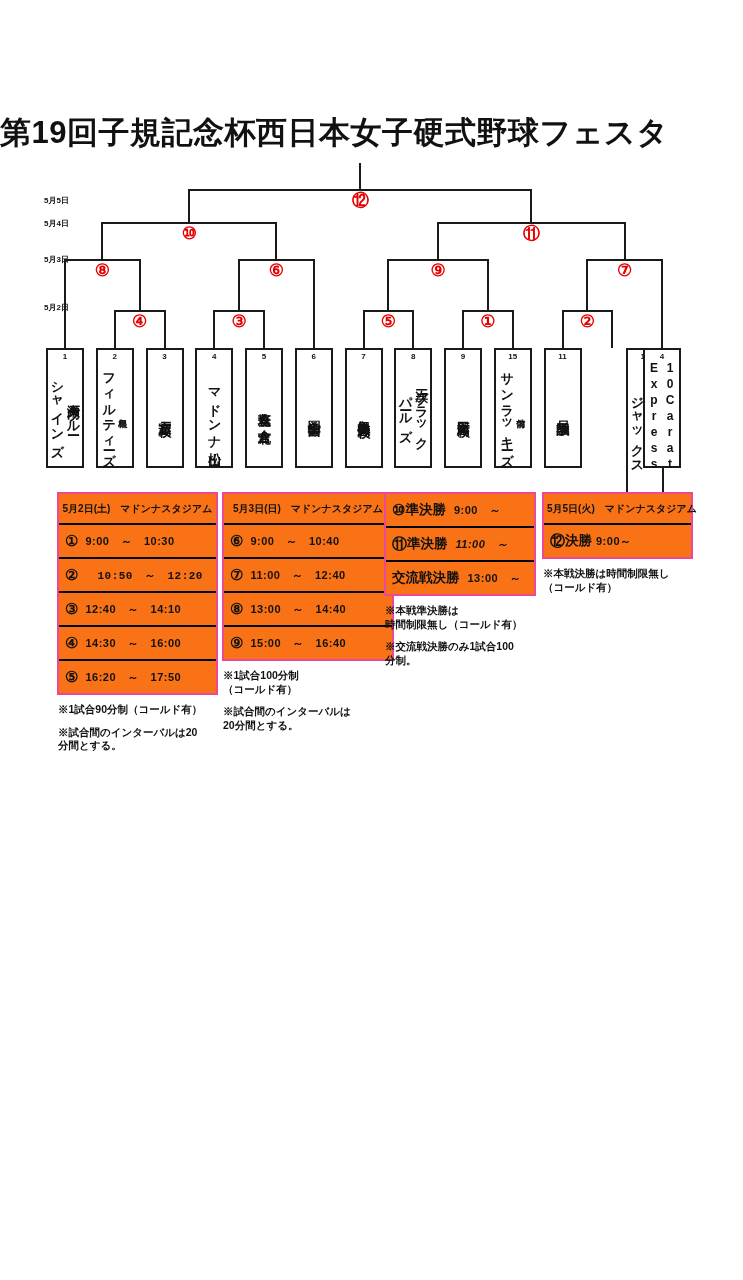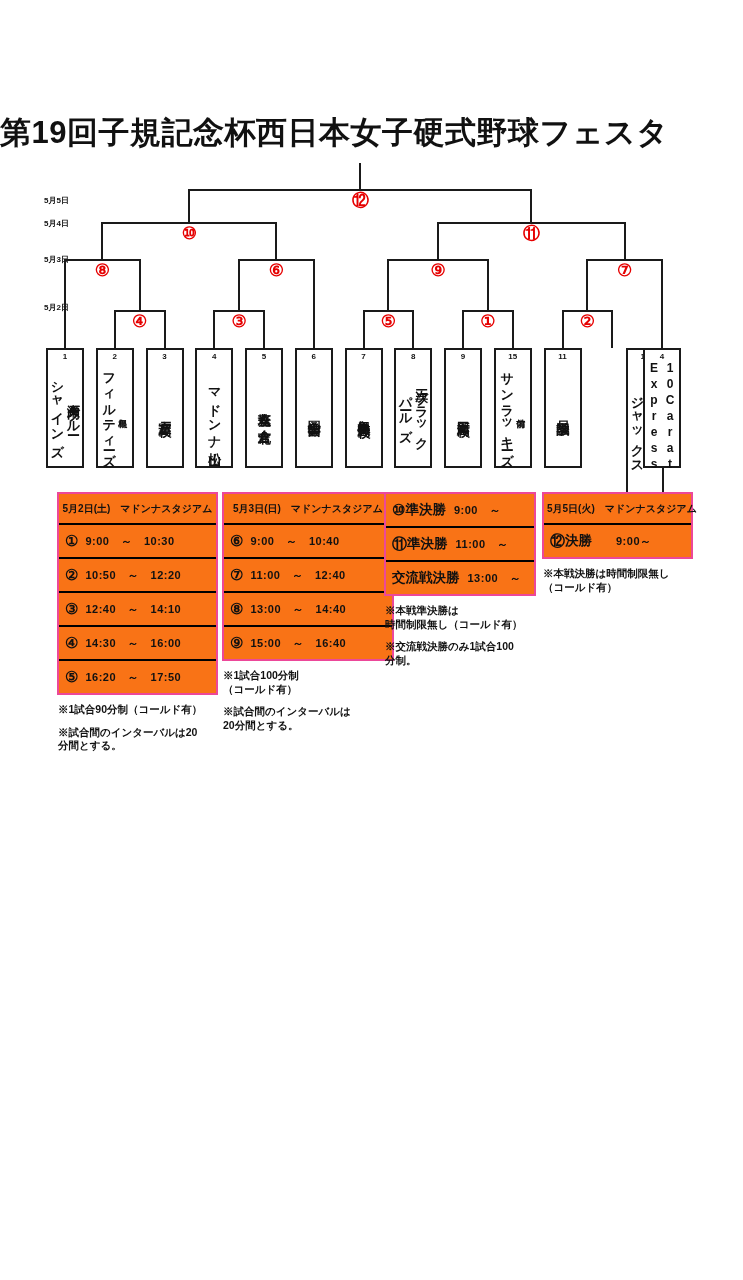--- a/index.html
+++ b/index.html
@@ -191,21 +191,21 @@
   <div id="schedule" class="schedule-area">
       <div class="swrap" style="left: 57px; top: 492px; width: 161px;">
         <div class="stable">
           <div class="shead">5月2日(土)　マドンナスタジアム</div>
           <div class="srow">
             <span class="rno" style="margin-right: 7px;">①</span>
             <span class="rtime" style="margin-left: 0px;">9:00　～　10:30</span>
           </div>
           <div class="srow">
             <span class="rno" style="margin-right: 7px;">②</span>
-            <span class="rtime" style="margin-left: 0px;">10:50　～　12:20</span>
+            <span class="rtime" style="margin-left: 12px; font-family: Liberation Mono, monospace;">10:50　～　12:20</span>
           </div>
           <div class="srow">
             <span class="rno" style="margin-right: 7px;">③</span>
             <span class="rtime" style="margin-left: 0px;">12:40　～　14:10</span>
           </div>
           <div class="srow">
             <span class="rno" style="margin-right: 7px;">④</span>
             <span class="rtime" style="margin-left: 0px;">14:30　～　16:00</span>
           </div>
           <div class="srow last">
@@ -249,41 +249,41 @@
       <div class="swrap" style="left: 384px; top: 492px; width: 152px;">
         <div class="stable">
           <div class="srow">
             <span class="rno" style="margin-right: 0px;">⑩</span>
             <span class="rlabel">準決勝</span>
             <span class="rtime" style="margin-left: 8px;">9:00　～</span>
           </div>
           <div class="srow">
             <span class="rno" style="margin-right: 0px;">⑪</span>
             <span class="rlabel">準決勝</span>
-            <span class="rtime" style="margin-left: 8px;">11:00　～</span>
+            <span class="rtime" style="margin-left: 8px; font-style: italic;">11:00　～</span>
           </div>
           <div class="srow last">
             <span class="rlabel">交流戦決勝</span>
             <span class="rtime" style="margin-left: 8px;">13:00　～</span>
           </div>
         </div>
         <div class="notes">
           <div class="note">※本戦準決勝は
 時間制限無し（コールド有）</div>
           <div class="note">※交流戦決勝のみ1試合100
 分制。</div>
         </div>
       </div>
       <div class="swrap" style="left: 542px; top: 492px; width: 151px;">
         <div class="stable">
           <div class="shead left">5月5日(火)　マドンナスタジアム</div>
           <div class="srow last">
             <span class="rno" style="margin-right: 0px;">⑫</span>
             <span class="rlabel">決勝</span>
-            <span class="rtime" style="margin-left: 24px;">9:00～</span>
+            <span class="rtime" style="margin-left: 4px;">9:00～</span>
           </div>
         </div>
         <div class="notes">
           <div class="note">※本戦決勝は時間制限無し
 （コールド有）</div>
         </div>
       </div>
     </div>
 </div>
 

